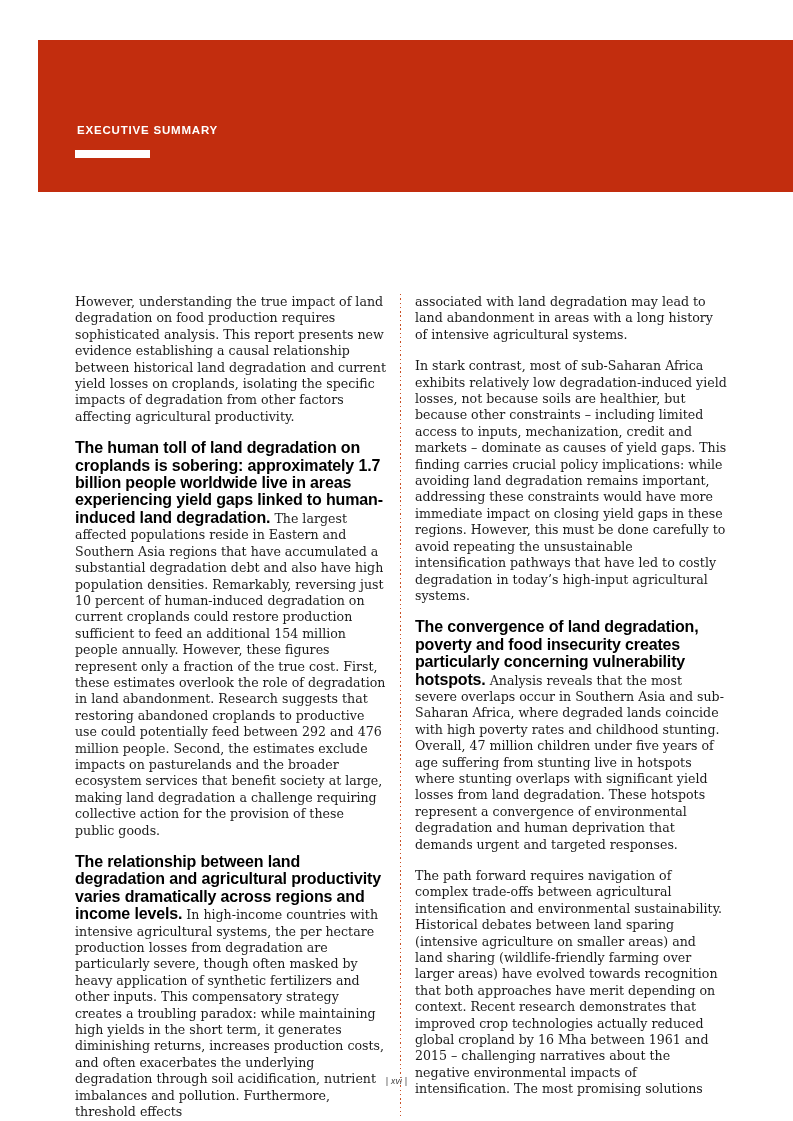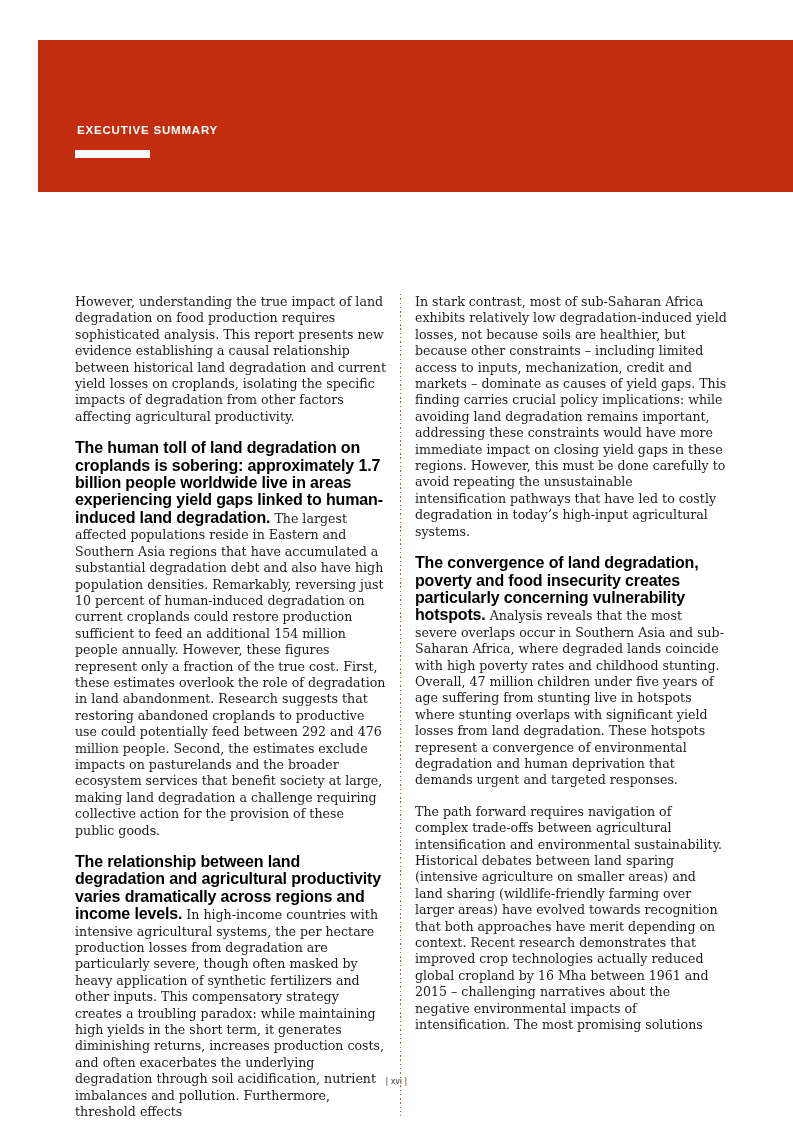--- a/index.html
+++ b/index.html
@@ -51,41 +51,42 @@
   .col p:last-child{margin-bottom:9px;}
   .lead{
     font-family:"Liberation Sans","DejaVu Sans",sans-serif;
     font-weight:700;font-size:16px;letter-spacing:-0.15px;
     color:#000;
   }
   .footer{
     position:absolute;left:0;top:1076px;width:793px;
     text-align:center;
     font-family:"Liberation Sans","DejaVu Sans",sans-serif;
-    font-size:8.5px;color:#3a3a3a;letter-spacing:.03em;
+    font-size:8.5px;color:#3a3a3a;letter-spacing:.03em;font-style:italic;
   }
 </style>
 </head>
 <body>
 
 <div class="page">
 
   <div class="banner">
     <div class="banner-title">EXECUTIVE SUMMARY</div>
     <div class="banner-bar"></div>
   </div>
 
   <div class="content">
     <div class="col">
         <p><span>However, understanding the true impact of land degradation on food production requires sophisticated analysis. This report presents new evidence establishing a causal relationship between historical land degradation and current yield losses on croplands, isolating the specific impacts of degradation from other factors affecting agricultural productivity.</span></p>
         <p><span class="lead">The human toll of land degradation on croplands is sobering: approximately 1.7 billion people worldwide live in areas experiencing yield gaps linked to human-induced land degradation.</span> <span>The largest affected populations reside in Eastern and Southern Asia regions that have accumulated a substantial degradation debt and also have high population densities. Remarkably, reversing just 10 percent of human-induced degradation on current croplands could restore production sufficient to feed an additional 154 million people annually. However, these figures represent only a fraction of the true cost. First, these estimates overlook the role of degradation in land abandonment. Research suggests that restoring abandoned croplands to productive use could potentially feed between 292 and 476 million people. Second, the estimates exclude impacts on pasturelands and the broader ecosystem services that benefit society at large, making land degradation a challenge requiring collective action for the provision of these public goods.</span></p>
         <p><span class="lead">The relationship between land degradation and agricultural productivity varies dramatically across regions and income levels.</span> <span>In high-income countries with intensive agricultural systems, the per hectare production losses from degradation are particularly severe, though often masked by heavy application of synthetic fertilizers and other inputs. This compensatory strategy creates a troubling paradox: while maintaining high yields in the short term, it generates diminishing returns, increases production costs, and often exacerbates the underlying degradation through soil acidification, nutrient imbalances and pollution. Furthermore, threshold effects</span></p>
       </div>
     <div class="divider"></div>
     <div class="col">
+        <p><span>associated with land degradation may lead to land abandonment in areas with a long history of intensive agricultural systems.</span></p>
         <p><span>In stark contrast, most of sub-Saharan Africa exhibits relatively low degradation-induced yield losses, not because soils are healthier, but because other constraints – including limited access to inputs, mechanization, credit and markets – dominate as causes of yield gaps. This finding carries crucial policy implications: while avoiding land degradation remains important, addressing these constraints would have more immediate impact on closing yield gaps in these regions. However, this must be done carefully to avoid repeating the unsustainable intensification pathways that have led to costly degradation in today’s high-input agricultural systems.</span></p>
         <p><span class="lead">The convergence of land degradation, poverty and food insecurity creates particularly concerning vulnerability hotspots.</span> <span>Analysis reveals that the most severe overlaps occur in Southern Asia and sub-Saharan Africa, where degraded lands coincide with high poverty rates and childhood stunting. Overall, 47 million children under five years of age suffering from stunting live in hotspots where stunting overlaps with significant yield losses from land degradation. These hotspots represent a convergence of environmental degradation and human deprivation that demands urgent and targeted responses.</span></p>
         <p><span>The path forward requires navigation of complex trade-offs between agricultural intensification and environmental sustainability. Historical debates between land sparing (intensive agriculture on smaller areas) and land sharing (wildlife-friendly farming over larger areas) have evolved towards recognition that both approaches have merit depending on context. Recent research demonstrates that improved crop technologies actually reduced global cropland by 16 Mha between 1961 and 2015 – challenging narratives about the negative environmental impacts of intensification. The most promising solutions</span></p>
       </div>
   </div>
 
   <div class="footer">
     <span>| xvi |</span>
   </div>
 

